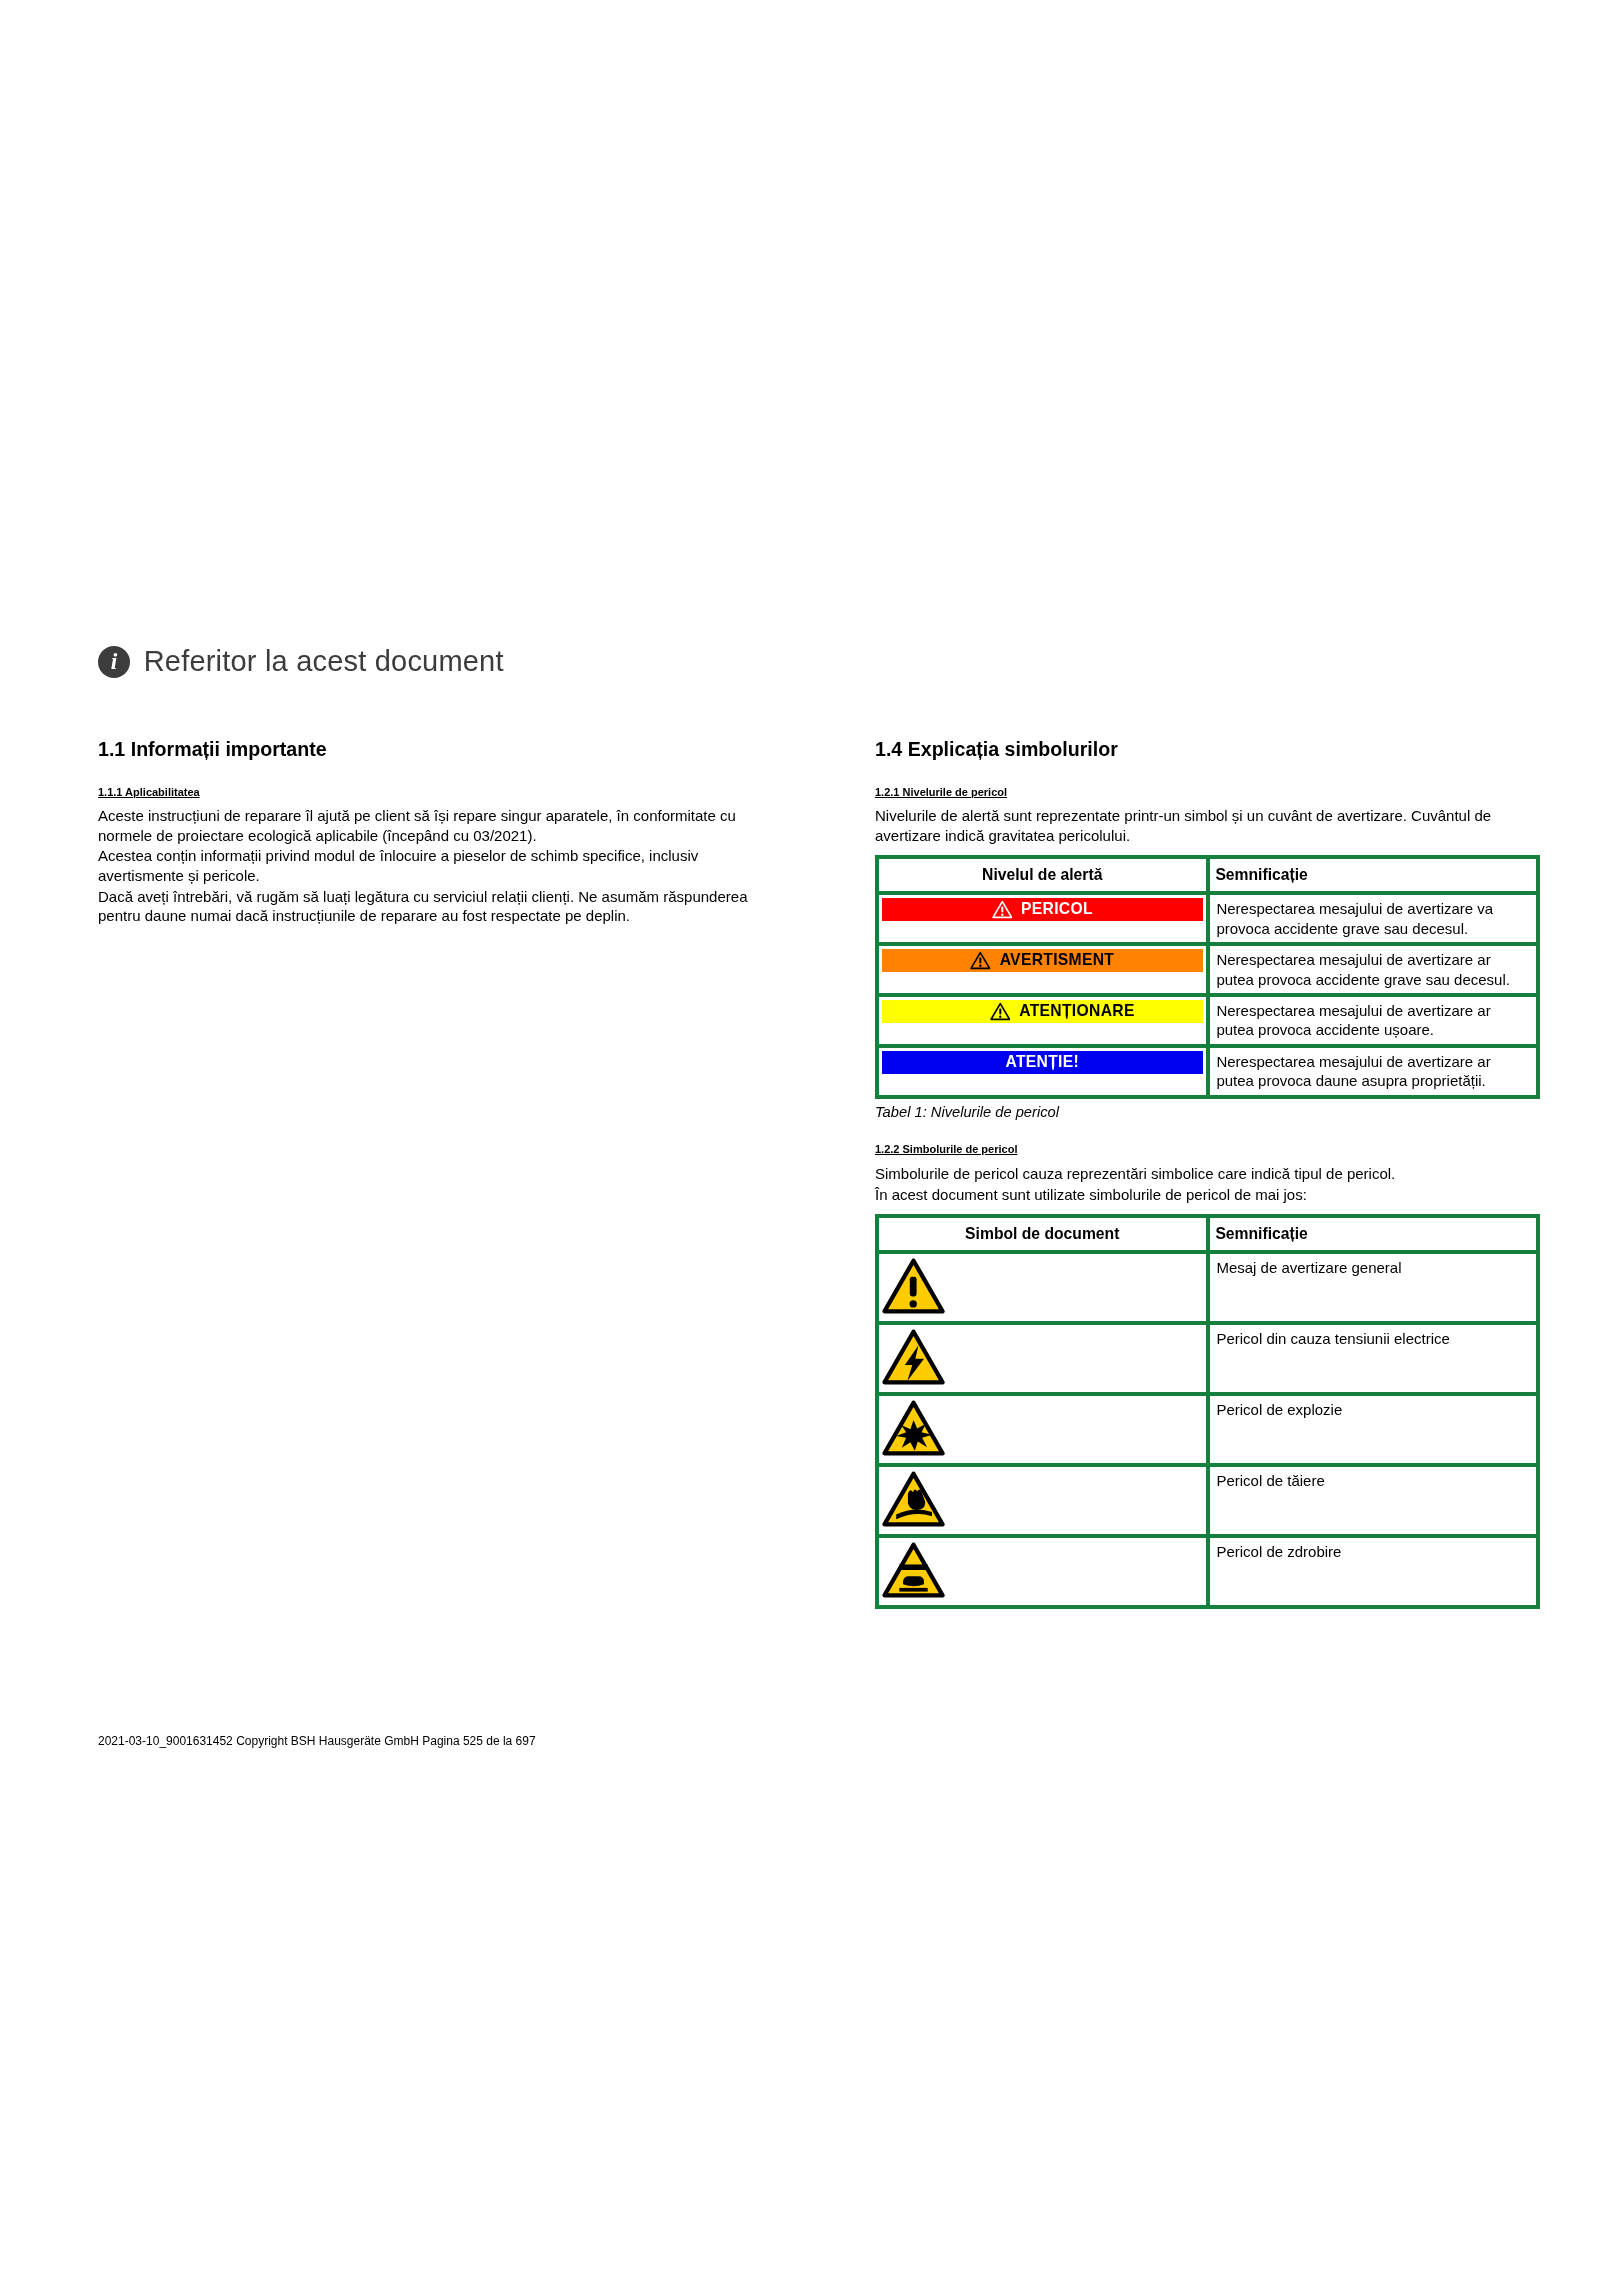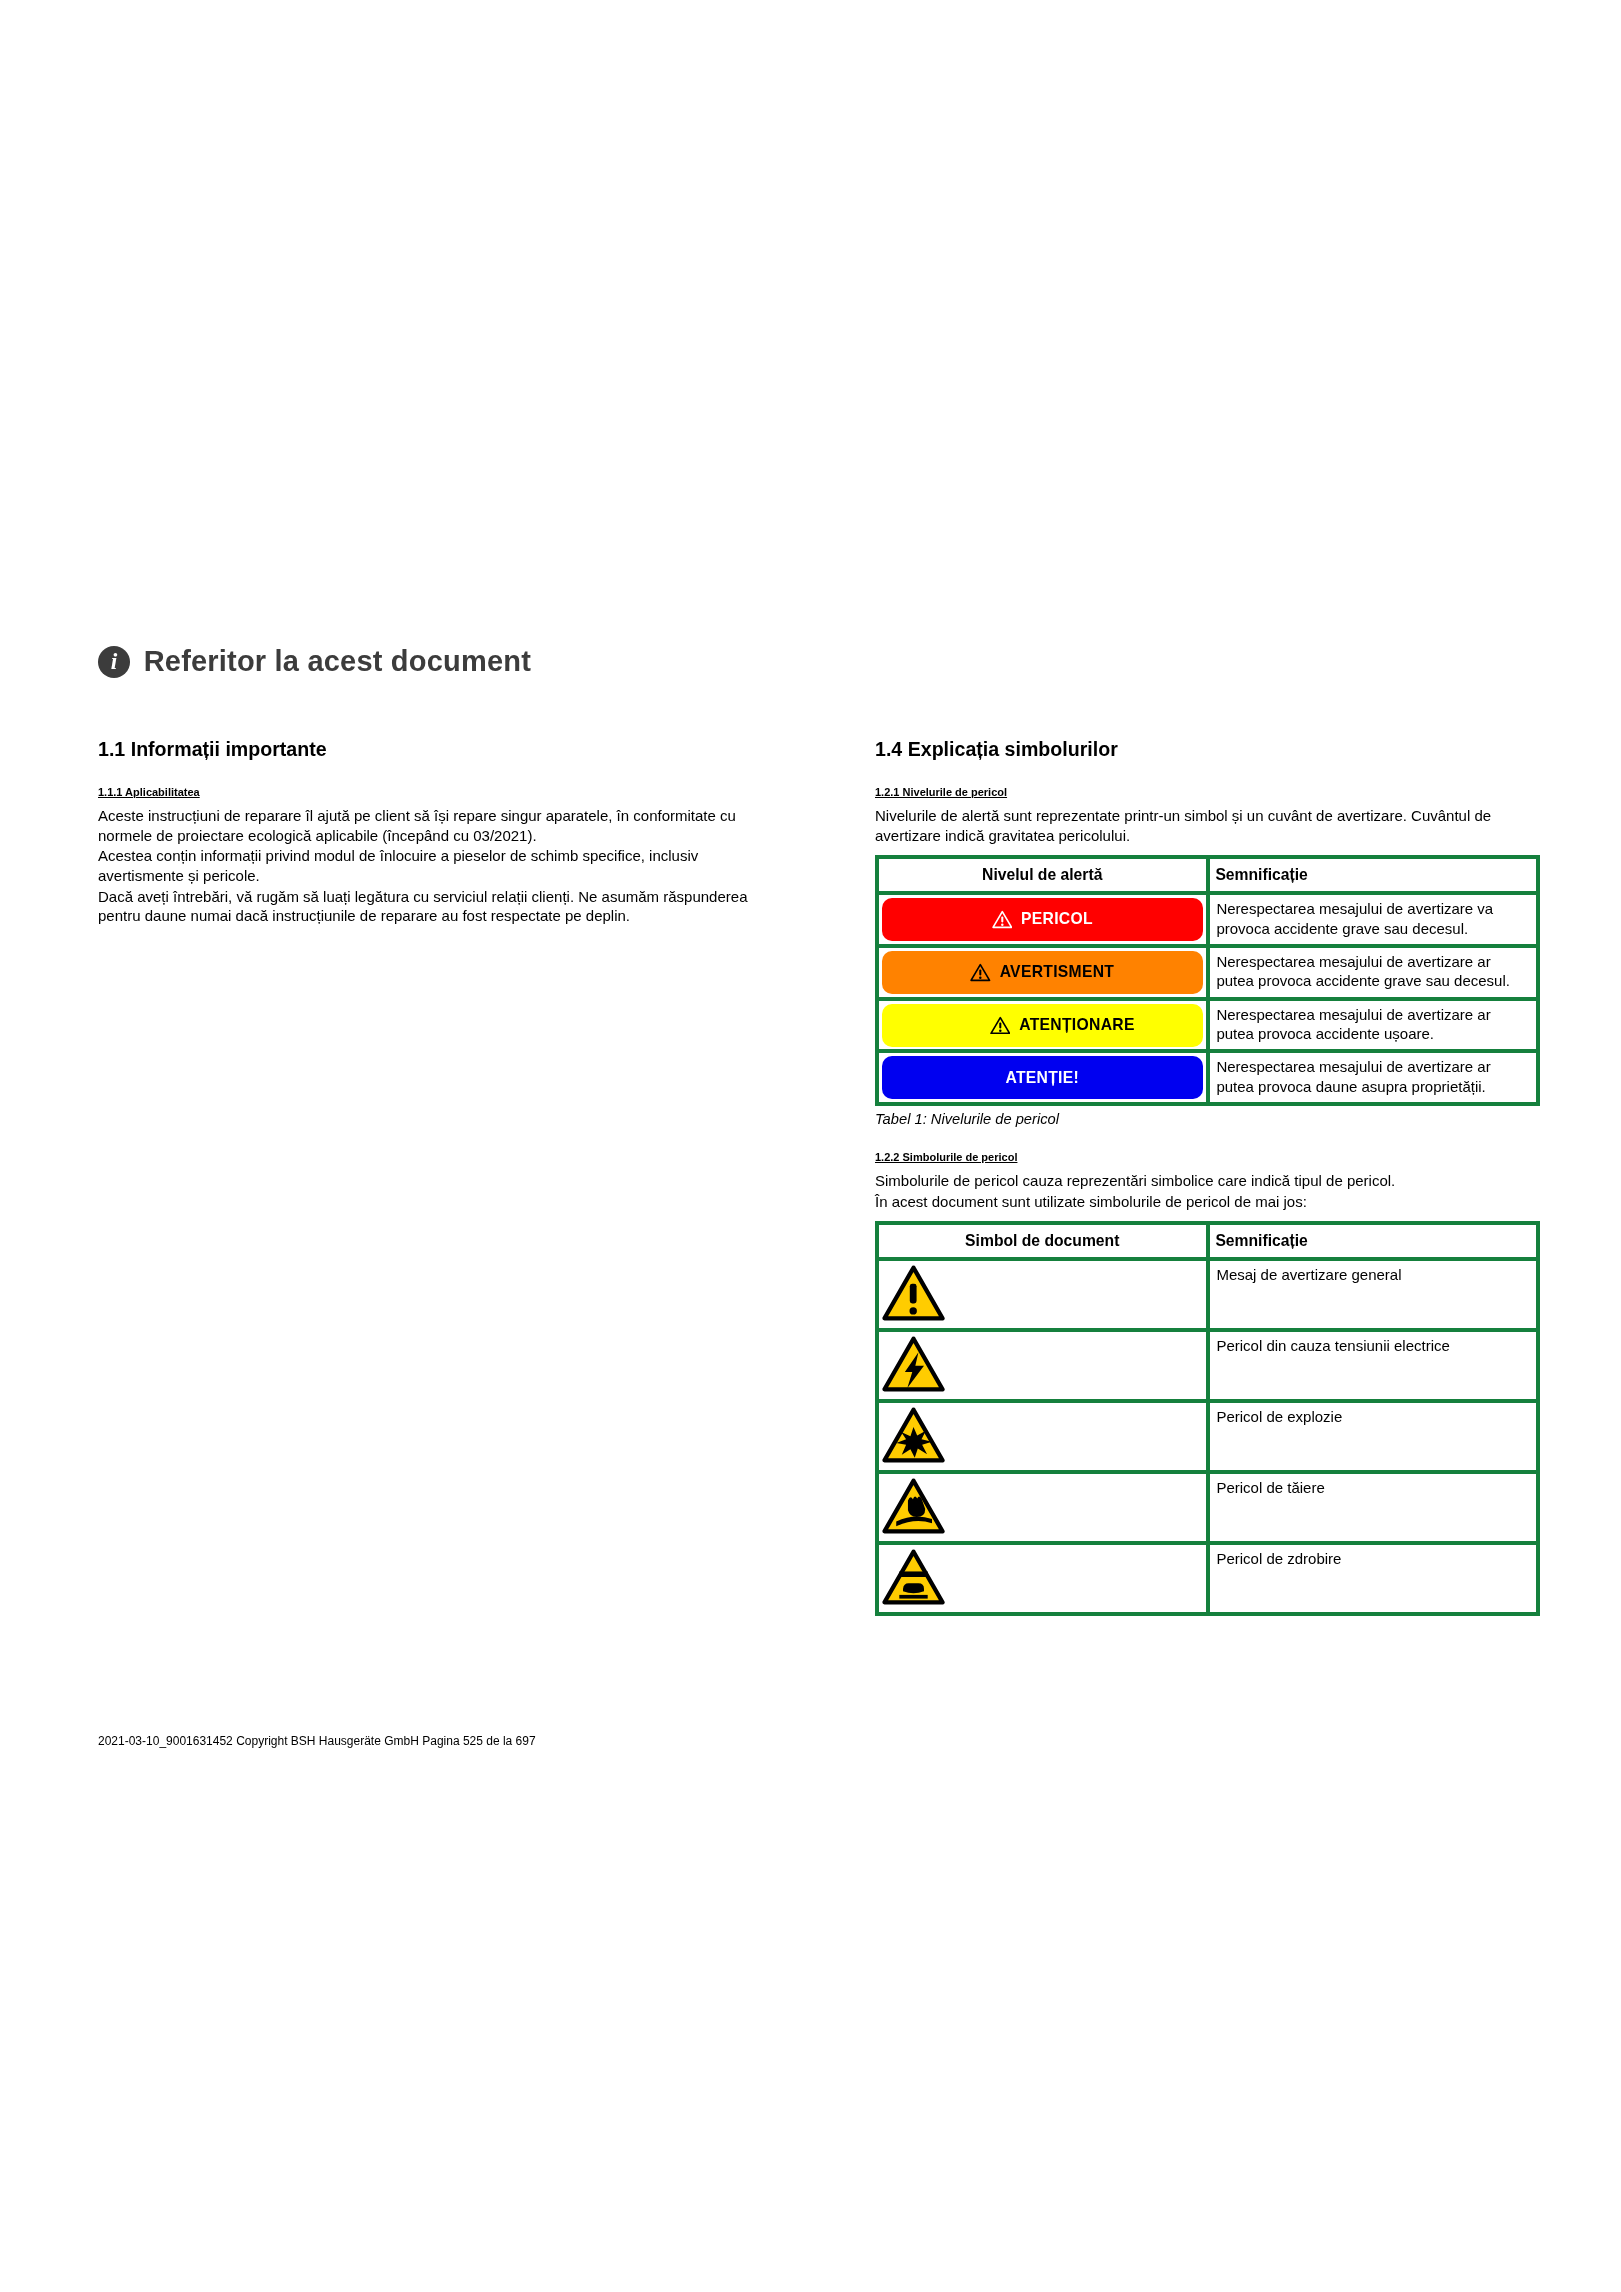--- a/index.html
+++ b/index.html
@@ -4,42 +4,42 @@
 <style>
   * { margin:0; padding:0; box-sizing:border-box; }
   html,body { background:#ffffff; }
   body { font-family:"Liberation Sans", sans-serif; color:#000; }
   .page { position:relative; width:1621px; height:2293px; background:#fff; overflow:hidden; }
 
   .doc-title { position:absolute; left:98px; top:645px; display:flex; align-items:center; gap:13.7px; color:#3c3c3c; }
   .info-icon { width:32px; height:32px; border-radius:50%; background:#3c3c3c; color:#fff;
                display:flex; align-items:center; justify-content:center;
                font-family:"Liberation Serif", serif; font-style:italic; font-weight:bold; font-size:23.5px; flex:0 0 auto; }
-  .doc-title h1 { font-size:29px; font-weight:bold; letter-spacing:0.2px; }
+  .doc-title h1 { font-size:29px; font-weight:normal; letter-spacing:0.2px; }
 
   .col { position:absolute; top:738px; }
   .col-left  { left:98px; width:663px; }
   .col-right { left:875px; width:665px; }
 
   h2 { font-size:19.6px; font-weight:bold; margin:0 0 24.5px 0; }
   h3 { font-size:11px; font-weight:bold; margin:0 0 8.8px 0;text-decoration:underline; }
   h3.mt { margin-top:23.5px; }
   p  { font-size:15px; line-height:19.6px; margin:0 0 4.9px 0; }
   p.tight { margin-bottom:1px; }
 
   table.tbl { width:100%; border-collapse:collapse; margin-top:9.8px; font-size:15px; }
   .tbl th, .tbl td { border:4px solid #15803d; vertical-align:top; }
   .tbl th { font-weight:bold; padding:6.9px 5.9px; font-size:15.7px; }
   .tbl th.c1 { width:50%; text-align:center; }
   .tbl th.c2 { text-align:left; }
   .tbl td.c2 { padding:3.9px 6.9px; line-height:19.6px; }
   .tbl td.c1 { padding:2.9px; }
 
-  .sig { height:43px; display:flex; align-items:center; justify-content:center; gap:8.8px;
-         font-weight:bold; font-size:15.7px; letter-spacing:0.3px;border-radius:10px; }
+  .sig { height:23px; display:flex; align-items:center; justify-content:center; gap:8.8px;
+         font-weight:bold; font-size:15.7px; letter-spacing:0.3px; }
   .warn-svg { width:20.6px; height:18.6px; display:block; }
 
   .caption { font-style:italic; font-size:14.7px; margin-top:4.9px; }
 
   table.tbl2 td { height:71px; }
   td.sym-cell { padding:5.9px; }
   .sym-icon svg { width:63px; height:58px; display:block; }
   .tri { fill:#ffcc00; stroke:#000; stroke-width:7; stroke-linejoin:round; }
   .glyph { fill:#000; }
 

